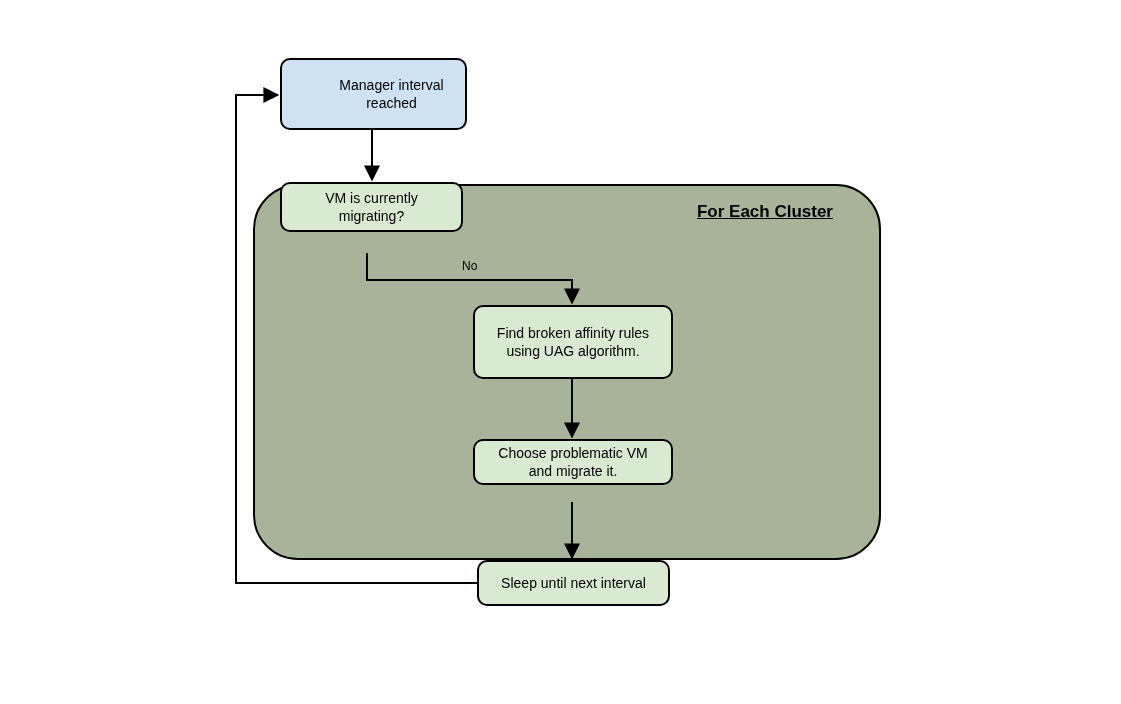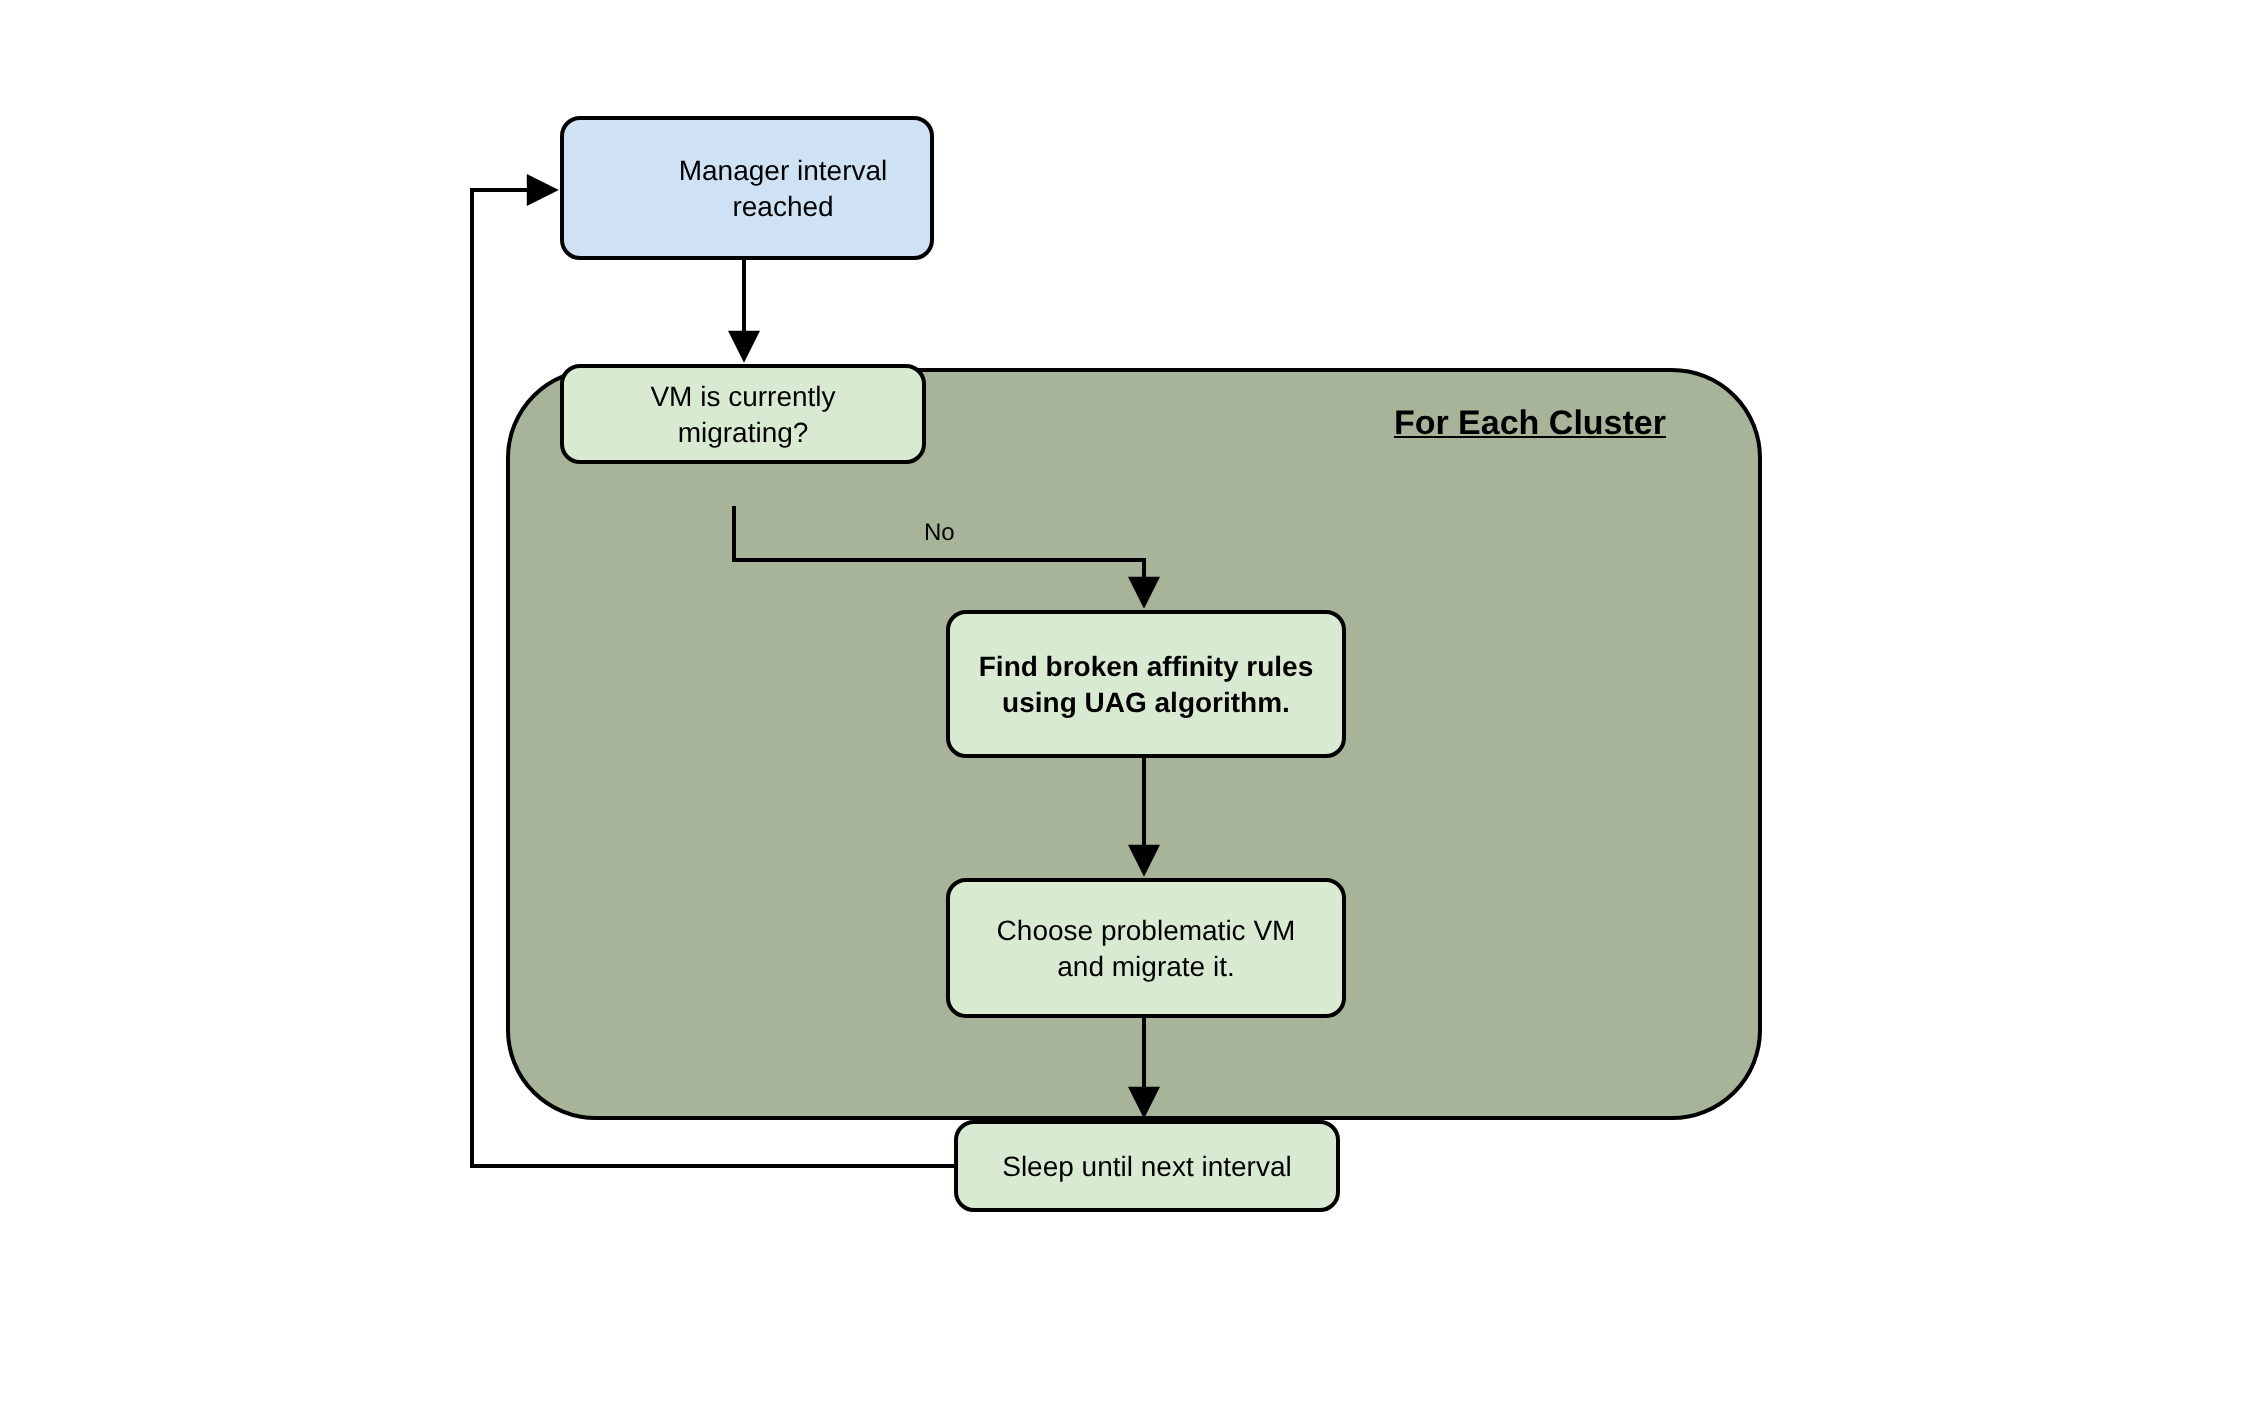--- a/index.html
+++ b/index.html
@@ -56,26 +56,26 @@
     font-size: 14px;
     line-height: 1.3;
     color: #000;
   }
   .node-start { background: var(--start-fill, #cfe2f3); padding-left: 36px; }
   .node-process { background: var(--process-fill, #d9ead3); }
 
   .node-manager { left: 280px; top: 58px;  width: 187px; height: 72px; }
   .node-vm      { left: 280px; top: 182px; width: 183px; height: 50px; }
   .node-find    { left: 473px; top: 305px; width: 200px; height: 74px; }
-  .node-choose  { left: 473px; top: 439px; width: 200px; height: 70px; }
+  .node-choose  { left: 473px; top: 439px; width: 200px; height: 46px; }
   .node-sleep   { left: 477px; top: 560px; width: 193px; height: 46px; }
 
   .node-manager .node-label { max-width: 140px; }
   .node-vm .node-label      { max-width: 130px; }
-  .node-find .node-label    { max-width: 178px; font-weight: bold; }
+  .node-find .node-label    { max-width: 178px; }
   .node-choose .node-label  { max-width: 168px; }
 
   .edge-label {
     position: absolute;
     left: 462px;
     top: 259px;
     font-size: 12px;
     color: #000;
     white-space: nowrap;
   }

